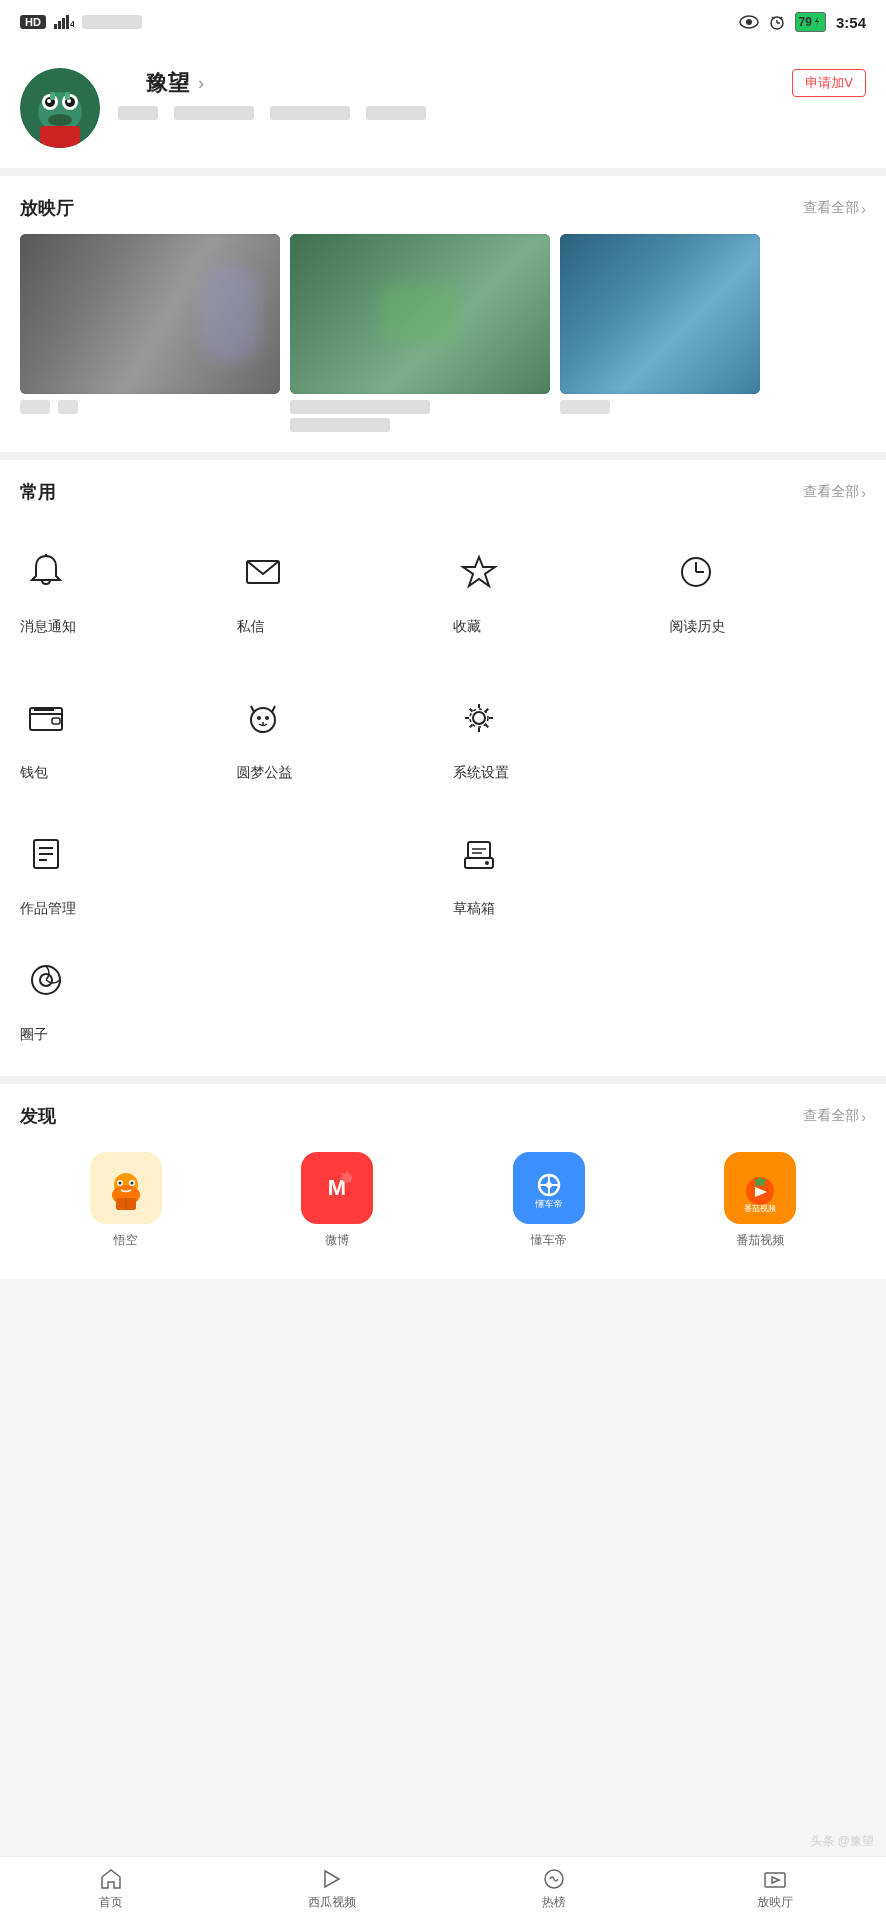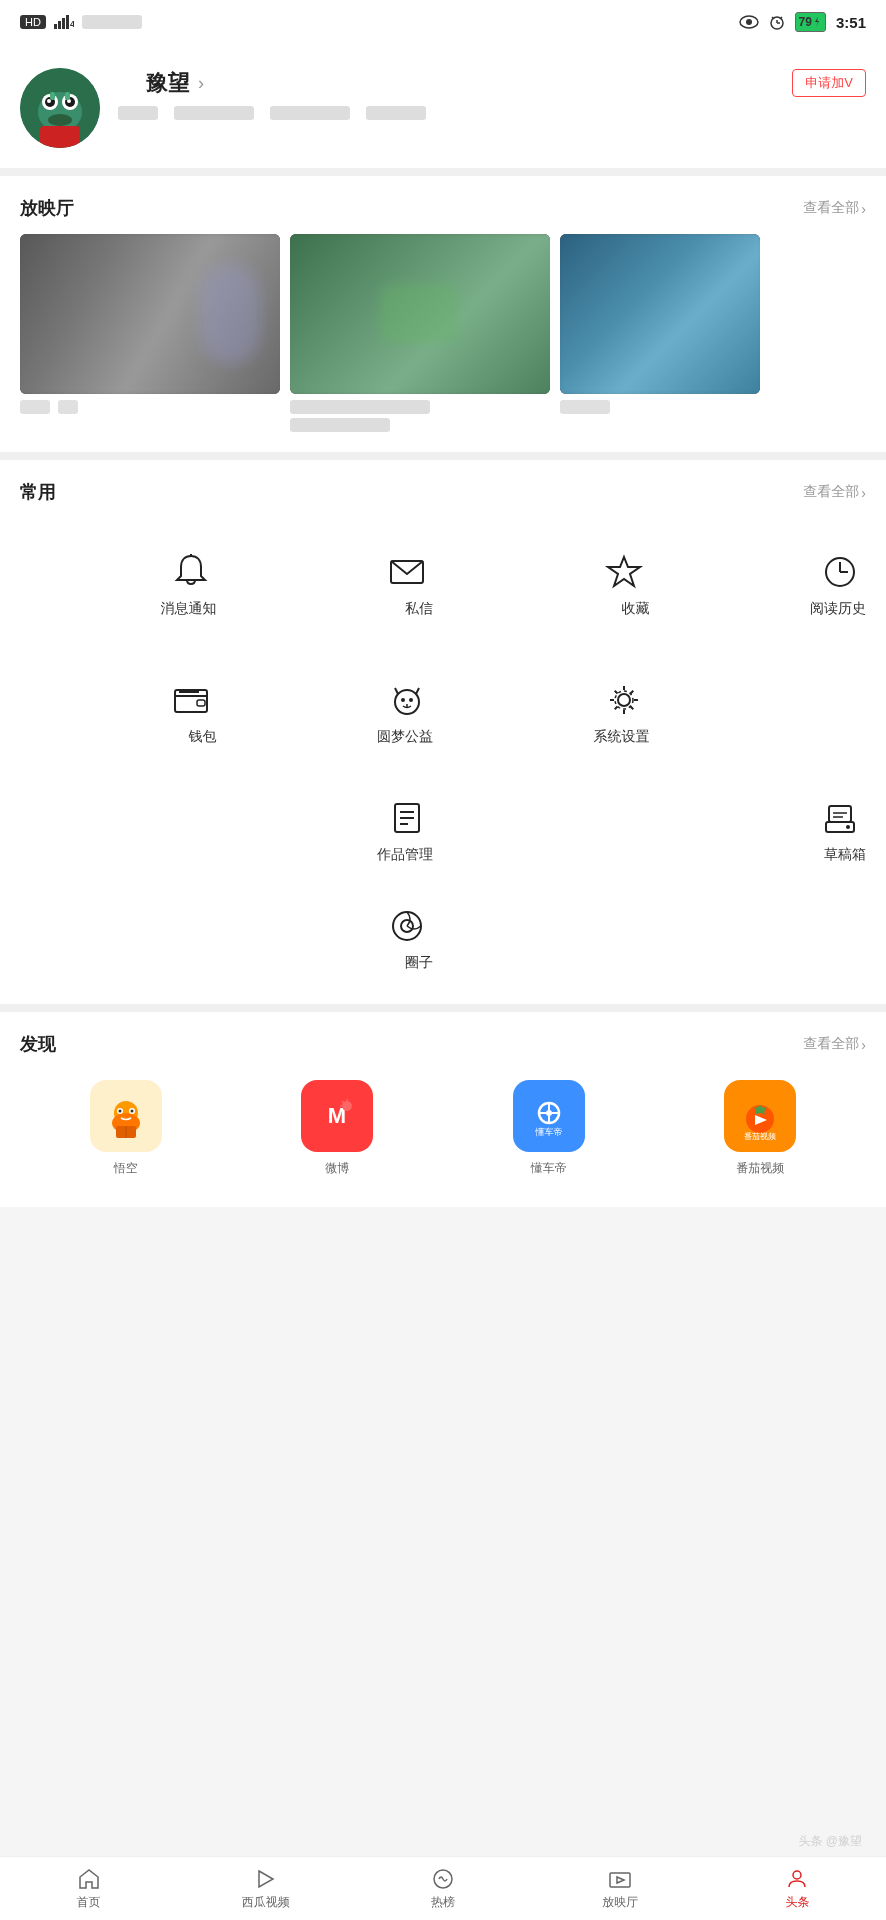--- a/index.html
+++ b/index.html
@@ -25,21 +25,21 @@
       display: flex;
       align-items: center;
       gap: 8px;
       font-size: 13px;
       font-weight: bold;
     }
     .status-hd {
       background: #333;
       color: #fff;
       font-size: 11px;
-      font-weight: normal;
+      font-weight: bold;
       padding: 1px 5px;
       border-radius: 3px;
     }
     .status-signal {
       font-size: 12px;
       color: #333;
     }
     .status-blur {
       width: 60px;
       height: 14px;
@@ -221,22 +221,22 @@
     .tools-grid-3 {
       display: grid;
       grid-template-columns: repeat(2, 1fr);
       gap: 0;
       padding: 0 10px 10px;
       font-family: Liberation Serif, serif;
     }
     .tool-item {
       display: flex;
       flex-direction: column;
-      align-items: flex-end;
-      gap: 2px;
+      align-items: flex-start;
+      gap: 20px;
       padding: 18px 10px;
       cursor: pointer;
     }
     .tool-icon {
       width: 52px;
       height: 52px;
       display: flex;
       align-items: center;
       justify-content: center;
     }
@@ -309,21 +309,21 @@
       color: #666;
     }
     .nav-item.active .nav-icon { color: #e02020; }
     .nav-item.active .nav-label { color: #e02020; }
 
     .bottom-spacer { height: 80px; }
 
     .watermark {
       position: fixed;
       bottom: 70px;
-      right: 24px;
+      right: 12px;
       font-size: 12px;
       color: rgba(200,200,200,0.8);
     }
   </style>
 </head>
 <body>
 
 <div class="status-bar">
   <div class="status-left">
     <span class="status-hd">HD</span>
@@ -351,21 +351,21 @@
       <line x1="8" y1="9" x2="11" y2="9" stroke="#333" stroke-width="1.5"></line>
       <line x1="3" y1="3" x2="5" y2="5" stroke="#333" stroke-width="1.5"></line>
       <line x1="13" y1="3" x2="11" y2="5" stroke="#333" stroke-width="1.5"></line>
     </svg>
     <span class="battery-icon">
       <span>79</span>
       <svg width="10" height="10" viewBox="0 0 10 10">
         <polygon points="6,0 3,5 6,5 4,10 7,4 5,4" fill="#333"></polygon>
       </svg>
     </span>
-    <span class="time">3:51</span>
+    <span class="time">3:54</span>
   </div>
 </div>
 
 <div class="profile-section">
   <div class="avatar">
 
     <svg width="80" height="80" viewBox="0 0 80 80" xmlns="http://www.w3.org/2000/svg">
       <circle cx="40" cy="40" r="40" fill="#2a6e4c"></circle>
       <ellipse cx="40" cy="44" rx="22" ry="20" fill="#3a8e6c"></ellipse>
       <circle cx="30" cy="34" r="8" fill="#fff"></circle>
@@ -688,24 +688,15 @@
   </div>
   <div class="nav-item">
     <div class="nav-icon">
       <svg width="24" height="24" viewBox="0 0 24 24" fill="none">
         <rect x="2" y="6" width="20" height="14" rx="1" stroke="#666" stroke-width="1.5" fill="none"></rect>
         <polygon points="9,10 9,16 16,13" stroke="#666" stroke-width="1.5" fill="none"></polygon>
       </svg>
     </div>
     <span class="nav-label">放映厅</span>
   </div>
-  <div class="nav-item active">
-    <div class="nav-icon">
-      <svg width="24" height="24" viewBox="0 0 24 24" fill="none">
-        <circle cx="12" cy="8" r="4" stroke="#e02020" stroke-width="1.5" fill="none"></circle>
-        <path d="M4 20 Q4 14 12 14 Q20 14 20 20" stroke="#e02020" stroke-width="1.5" fill="none"></path>
-      </svg>
-    </div>
-    <span class="nav-label" style="color:#e02020;font-size:12px;">头条</span>
-  </div>
 </div>
 
 <div class="watermark">头条 @豫望</div>
 
 </body></html>

